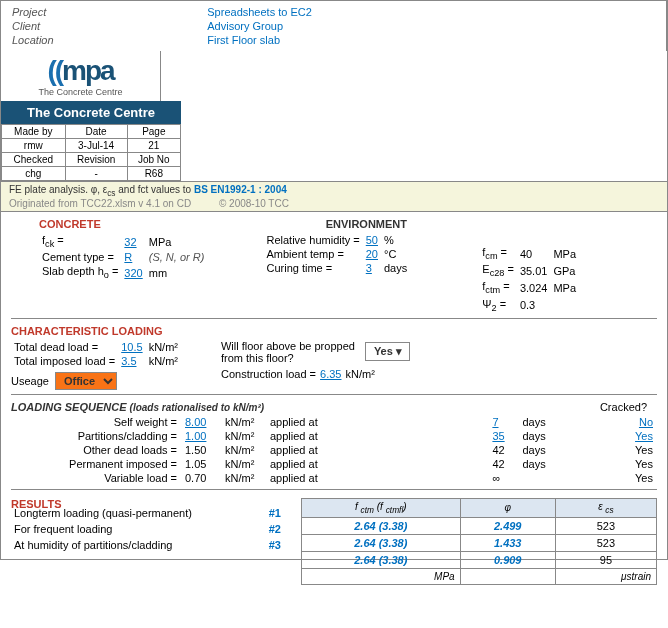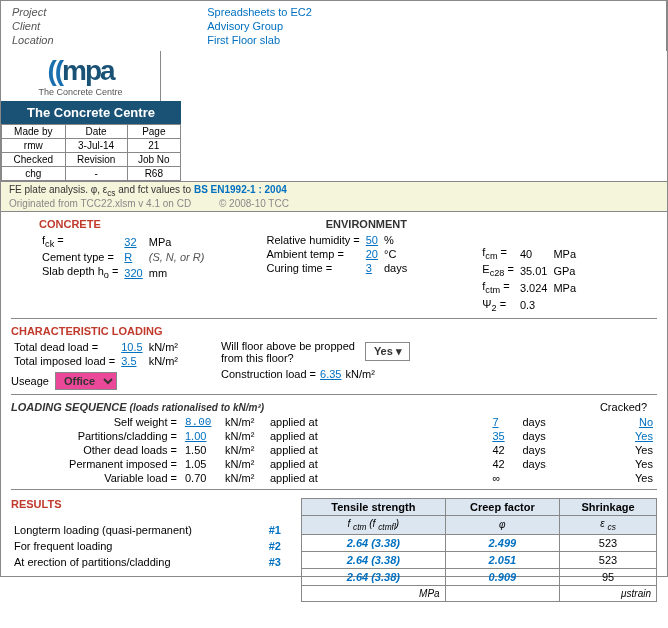--- a/index.html
+++ b/index.html
@@ -90,21 +90,21 @@
       background: #fff;
       border: 1px solid #888;
       padding: 2px 8px;
       font-size: 11px;
       font-weight: bold;
       color: #333;
       cursor: pointer;
     }
     
     .useage-select {
-      background: #ec4899;
+      background: #f97316;
       border: 1px solid #888;
       padding: 1px 4px;
       font-size: 11px;
       font-weight: bold;
       color: #333;
     }
     
     .seq-section { margin-top: 6px; }
     .seq-table { border-collapse: collapse; width: 100%; }
     .seq-table td { padding: 1px 4px; font-size: 11px; white-space: nowrap; }
@@ -336,21 +336,21 @@
             <span style="font-size:10px;">(loads rationalised to kN/m²)</span>
           </span>
         </div>
         <div style="margin-right:10px;">Cracked?</div>
       </div>
       <table class="seq-table" style="margin-top:2px; width:100%;">
 
         <tbody>
             <tr>
           <td style="text-align:right; width:170px;">Self weight =</td>
-          <td class="underline" style="width:40px;font-family:Liberation Mono, monospace;">8.00</td>
+          <td class="underline" style="width:40px;">8.00</td>
           <td style="width:45px;">kN/m²</td>
           <td>applied at</td>
           <td class="underline" style="width:30px;">7</td>
           <td style="width:35px;">days</td>
           <td class="underline" style="text-align:right;">No</td>
         </tr>
 
         <tr>
           <td style="text-align:right;">Partitions/cladding =</td>
           <td class="underline">1.00</td>
@@ -397,40 +397,35 @@
 
     <div class="divider"></div>
 
     <div class="results-section">
       <div style="display:flex; gap:10px; align-items:flex-start;">
         <div style="width:280px;">
           <div class="section-title results-title">RESULTS</div>
         </div>
         <table class="results-outer" style="flex:1;">
           <thead>
-            <tr class="results-header-row">
-              <td>Tensile strength</td>
-              <td>Creep factor</td>
-              <td>Shrinkage</td>
-            </tr>
             <tr class="results-sub-row">
               <td><em>f <sub>ctm</sub> (f <sub>ctmfl</sub>)</em></td>
               <td><em>φ</em></td>
               <td><em>ε <sub>cs</sub></em></td>
             </tr>
           </thead>
           <tbody>
             <tr class="results-data">
               <td class="italic-val">2.64 (3.38)</td>
               <td class="italic-val">2.499</td>
               <td>523</td>
             </tr>
             <tr class="results-data">
               <td class="italic-val">2.64 (3.38)</td>
-              <td class="italic-val">2.051</td>
+              <td class="italic-val">1.433</td>
               <td>523</td>
             </tr>
             <tr class="results-data">
               <td class="italic-val">2.64 (3.38)</td>
               <td class="italic-val">0.909</td>
               <td>95</td>
             </tr>
             <tr class="results-unit-row">
               <td>MPa</td>
               <td></td>
@@ -446,21 +441,21 @@
           <tbody>
               <tr>
             <td style="padding:2px 3px; font-size:11px;">Longterm loading (quasi-permanent)</td>
             <td style="padding:2px 3px; font-size:11px; font-weight:bold; color:#0070c0;">#1</td>
           </tr>
           <tr>
             <td style="padding:2px 3px; font-size:11px;">For frequent loading</td>
             <td style="padding:2px 3px; font-size:11px; font-weight:bold; color:#0070c0;">#2</td>
           </tr>
           <tr>
-            <td style="padding:2px 3px; font-size:11px;">At erection of partitions/cladding</td>
+            <td style="padding:2px 3px; font-size:11px;">At humidity of partitions/cladding</td>
             <td style="padding:2px 3px; font-size:11px; font-weight:bold; color:#0070c0;">#3</td>
           </tr>
         </tbody>
           </table>
       </div>
     </div>
   </div>
 </div>
 
 </body></html>

